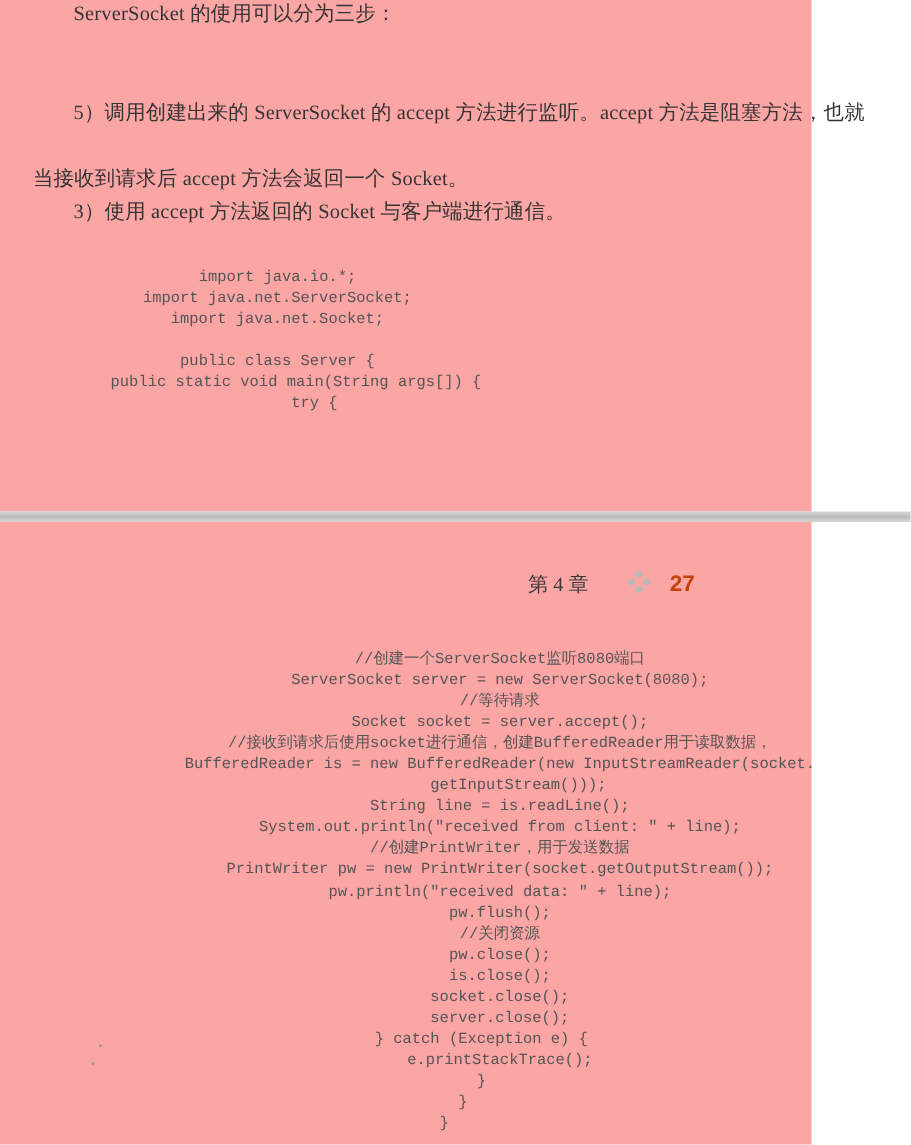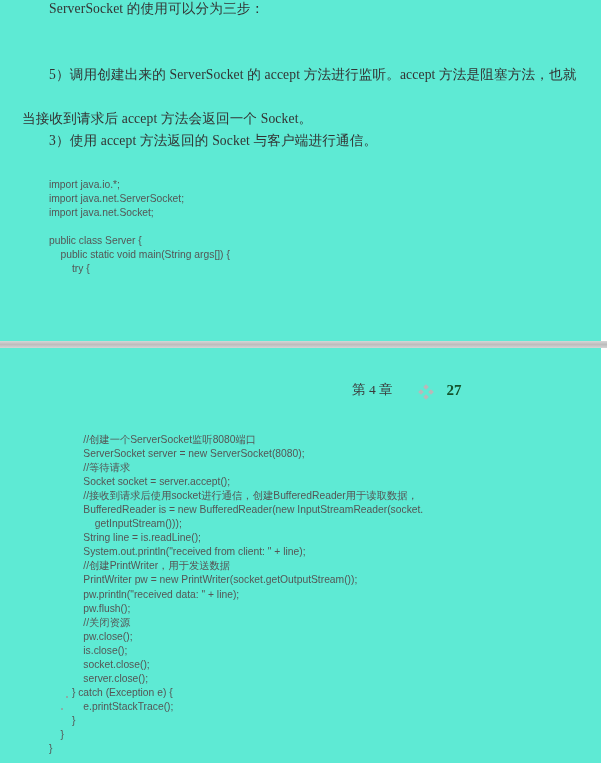--- a/index.html
+++ b/index.html
@@ -11,22 +11,22 @@
     width: 607px;
     height: 763px;
     position: relative;
     overflow: hidden;
     font-family: "DejaVu Serif", "Liberation Serif", serif;
     color: #2e2e2e;
   }
   .page {
     position: absolute;
     left: 0;
-    width: 601px;
-    background: #5eead4;
+    width: 541px;
+    background: #fca5a5;
   }
   #page-top {
     top: 0;
     height: 341px;
   }
   #page-bottom {
     top: 348px;
     height: 415px;
   }
   .separator {
@@ -42,60 +42,61 @@
     font-family: "Liberation Serif", "DejaVu Serif", serif;
     font-size: 13.6px;
     line-height: 22px;
     color: #333333;
     white-space: nowrap;
     letter-spacing: 0.15px;
   }
   .code {
     position: absolute;
     margin: 0;
-    font-family: Liberation Sans, sans-serif;
+    font-family: Liberation Mono, monospace;
     font-size: 10.3px;
     line-height: 14.05px;
     color: #555555;
     white-space: pre;
+    text-align: center;
   }
   .code-line {
     display: block;
     height: 14.05px;
   }
   .running-head {
     position: absolute;
     top: 381px;
     left: 352px;
     font-family: "Liberation Serif", "DejaVu Serif", serif;
     font-size: 13.5px;
     color: #3a3a3a;
     white-space: nowrap;
     display: flex;
-    align-items: flex-end;
+    align-items: flex-start;
   }
   .running-head .chapter { margin-right: 12px; }
   .running-head .ornament {
     display: inline-block;
     width: 14px;
     height: 14px;
     position: relative;
     margin: 0 14px 0 14px;
   }
   .ornament i {
     position: absolute;
     width: 4px; height: 4px;
     background: #b9b9b9;
     transform: rotate(45deg);
   }
   .running-head .page-num {
-    font-family: Liberation Serif, serif;
+    font-family: Liberation Sans, sans-serif;
     font-size: 15px;
     font-weight: bold;
-    color: #14532d;
+    color: #c2410c;
   }
   .dot {
     position: absolute;
     width: 2px; height: 2px;
     border-radius: 1px;
     background: #9a9a9a;
   }
 </style>
 </head>
 <body>

